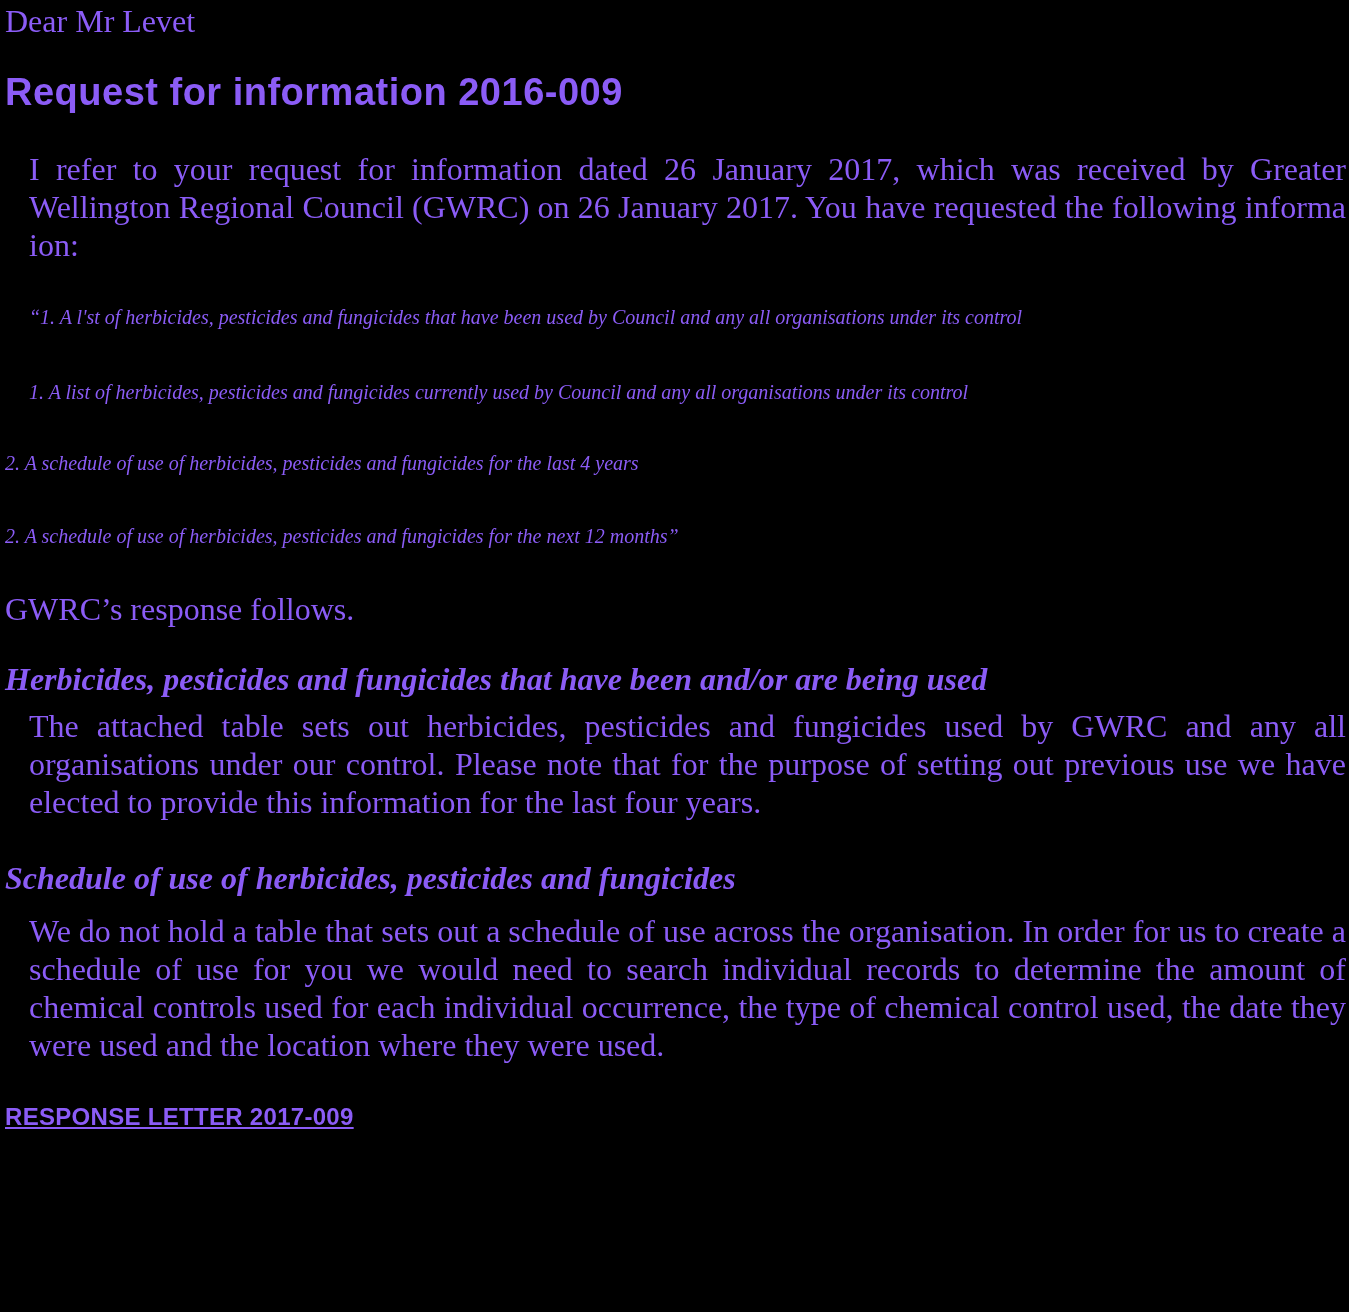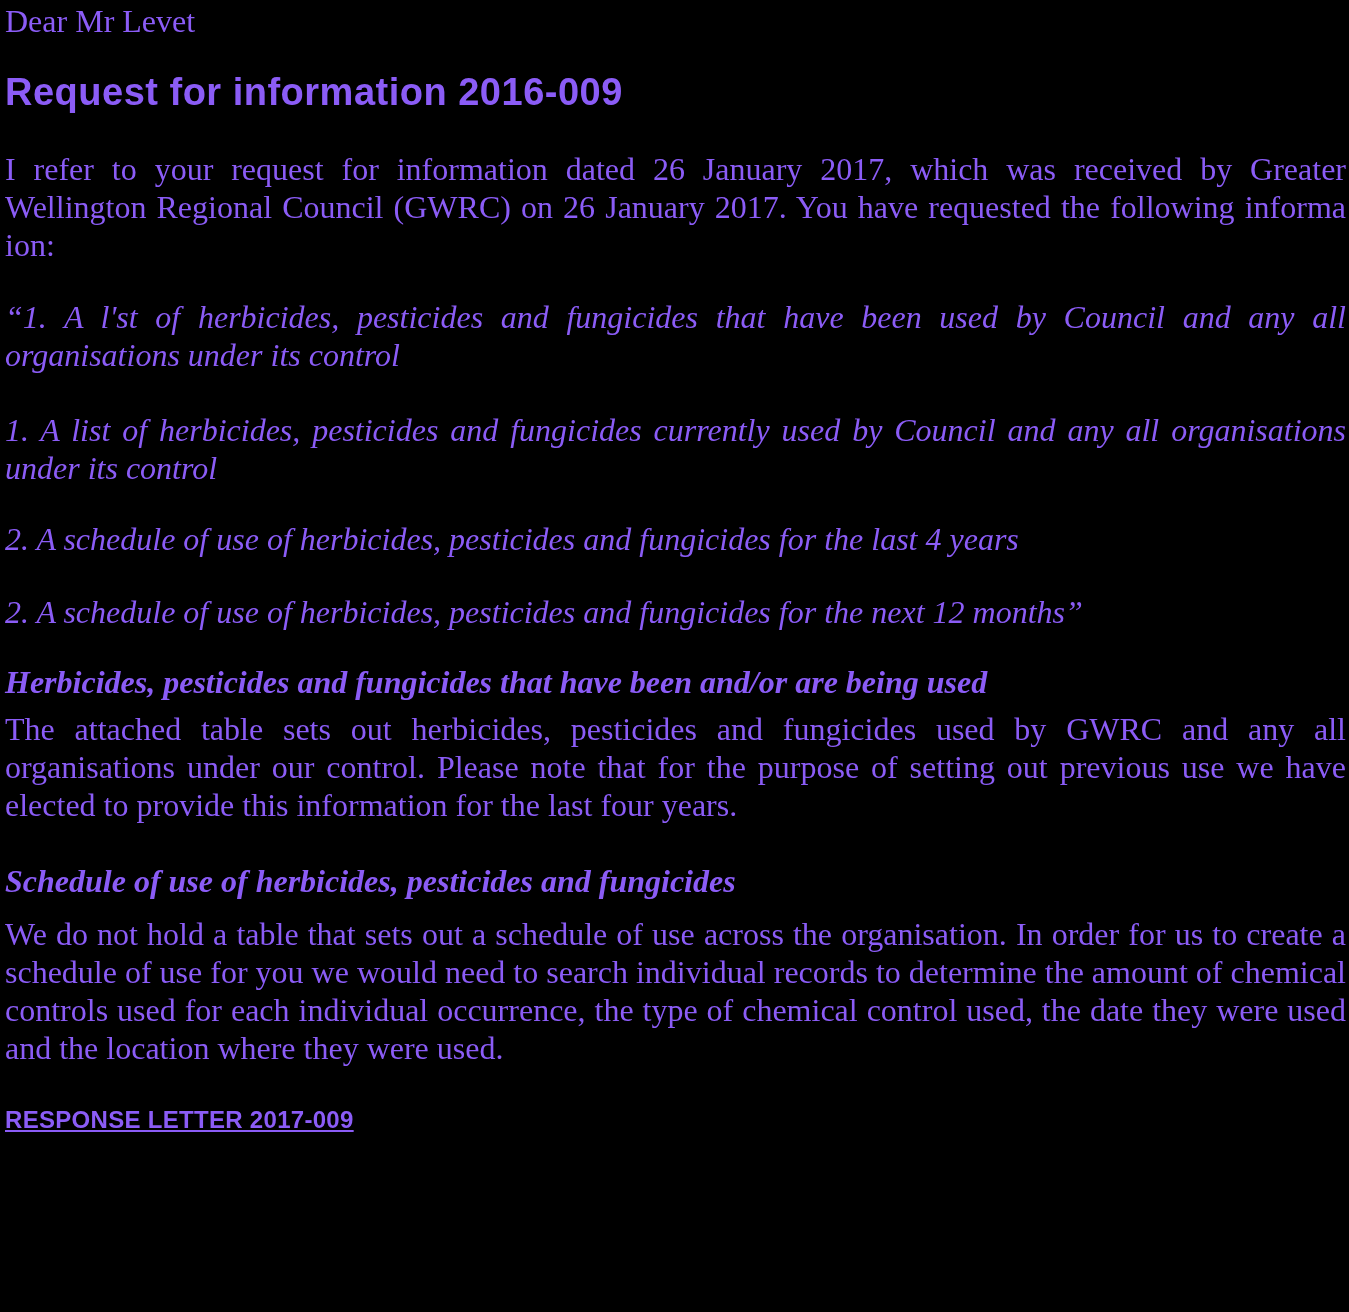--- a/index.html
+++ b/index.html
@@ -15,40 +15,40 @@
     background: #000000;
     color: #8b5cf6;
     overflow: hidden;
     padding: 2px 3px 0 5px;
     font-family: "Liberation Serif", serif;
     font-size: 32px;
     line-height: 38px;
     -webkit-font-smoothing: antialiased;
   }
   p { margin: 0; }
-  .justify { text-align: justify; }
+  .justify { text-align: justify; margin-left: 24px; }
   .justify-all { text-align: justify; text-align-last: justify; }
 
   .salutation {
     margin-top: 0;
   }
   .doc-title {
     margin: 30px 0 0 0;
     font-family: "Liberation Sans", sans-serif;
     font-weight: bold;
     font-size: 38px;
     line-height: 44px;
     letter-spacing: 0.5px;
   }
   .intro {
     margin-top: 36px;
   }
   .quote {
     font-style: italic;
-    font-size: 32px;
+    font-size: 20px;
   }
   .quote-1a { margin-top: 34px; }
   .quote-1b { margin-top: 37px; }
   .quote-2a { margin-top: 33px; }
   .quote-2b { margin-top: 35px; }
   .response-intro { margin-top: 35px; }
 
   .section-heading {
     margin: 0;
     font-family: "Liberation Serif", serif;
@@ -87,20 +87,21 @@
   <p class="intro justify">I refer to your request for information dated 26 January 2017, which was received by Greater Wellington Regional Council (GWRC) on 26 January 2017. You have requested the following informa ion:</p>
 
   <p class="quote quote-1a justify">“1. A l'st of herbicides, pesticides and fungicides that have been used by Council and any all organisations under its control</p>
 
   <p class="quote quote-1b justify">1. A list of herbicides, pesticides and fungicides currently used by Council and any all organisations under its control</p>
 
   <p class="quote quote-2a">2. A schedule of use of herbicides, pesticides and fungicides for the last 4 years</p>
 
   <p class="quote quote-2b">2. A schedule of use of herbicides, pesticides and fungicides for the next 12 months”</p>
 
+  <p class="response-intro">GWRC’s response follows.</p>
 
   <section class="section-1">
     <h2 class="section-heading">Herbicides, pesticides and fungicides that have been and/or are being used</h2>
     <p class="section-body justify">The attached table sets out herbicides, pesticides and fungicides used by GWRC and any all organisations under our control.  Please note that for the purpose of setting out previous use we have elected to provide this information for the last four years.</p>
   </section>
 
   <section class="section-2">
     <h2 class="section-heading">Schedule of use of herbicides, pesticides and fungicides</h2>
     <p class="section-body justify">We do not hold a table that sets out a schedule of use across the organisation.  In order for us to create a schedule of use for you we would need to search individual records to determine the amount of chemical controls used for each individual occurrence, the type of chemical control used, the date they were used and the location where they were used.</p>
   </section>

